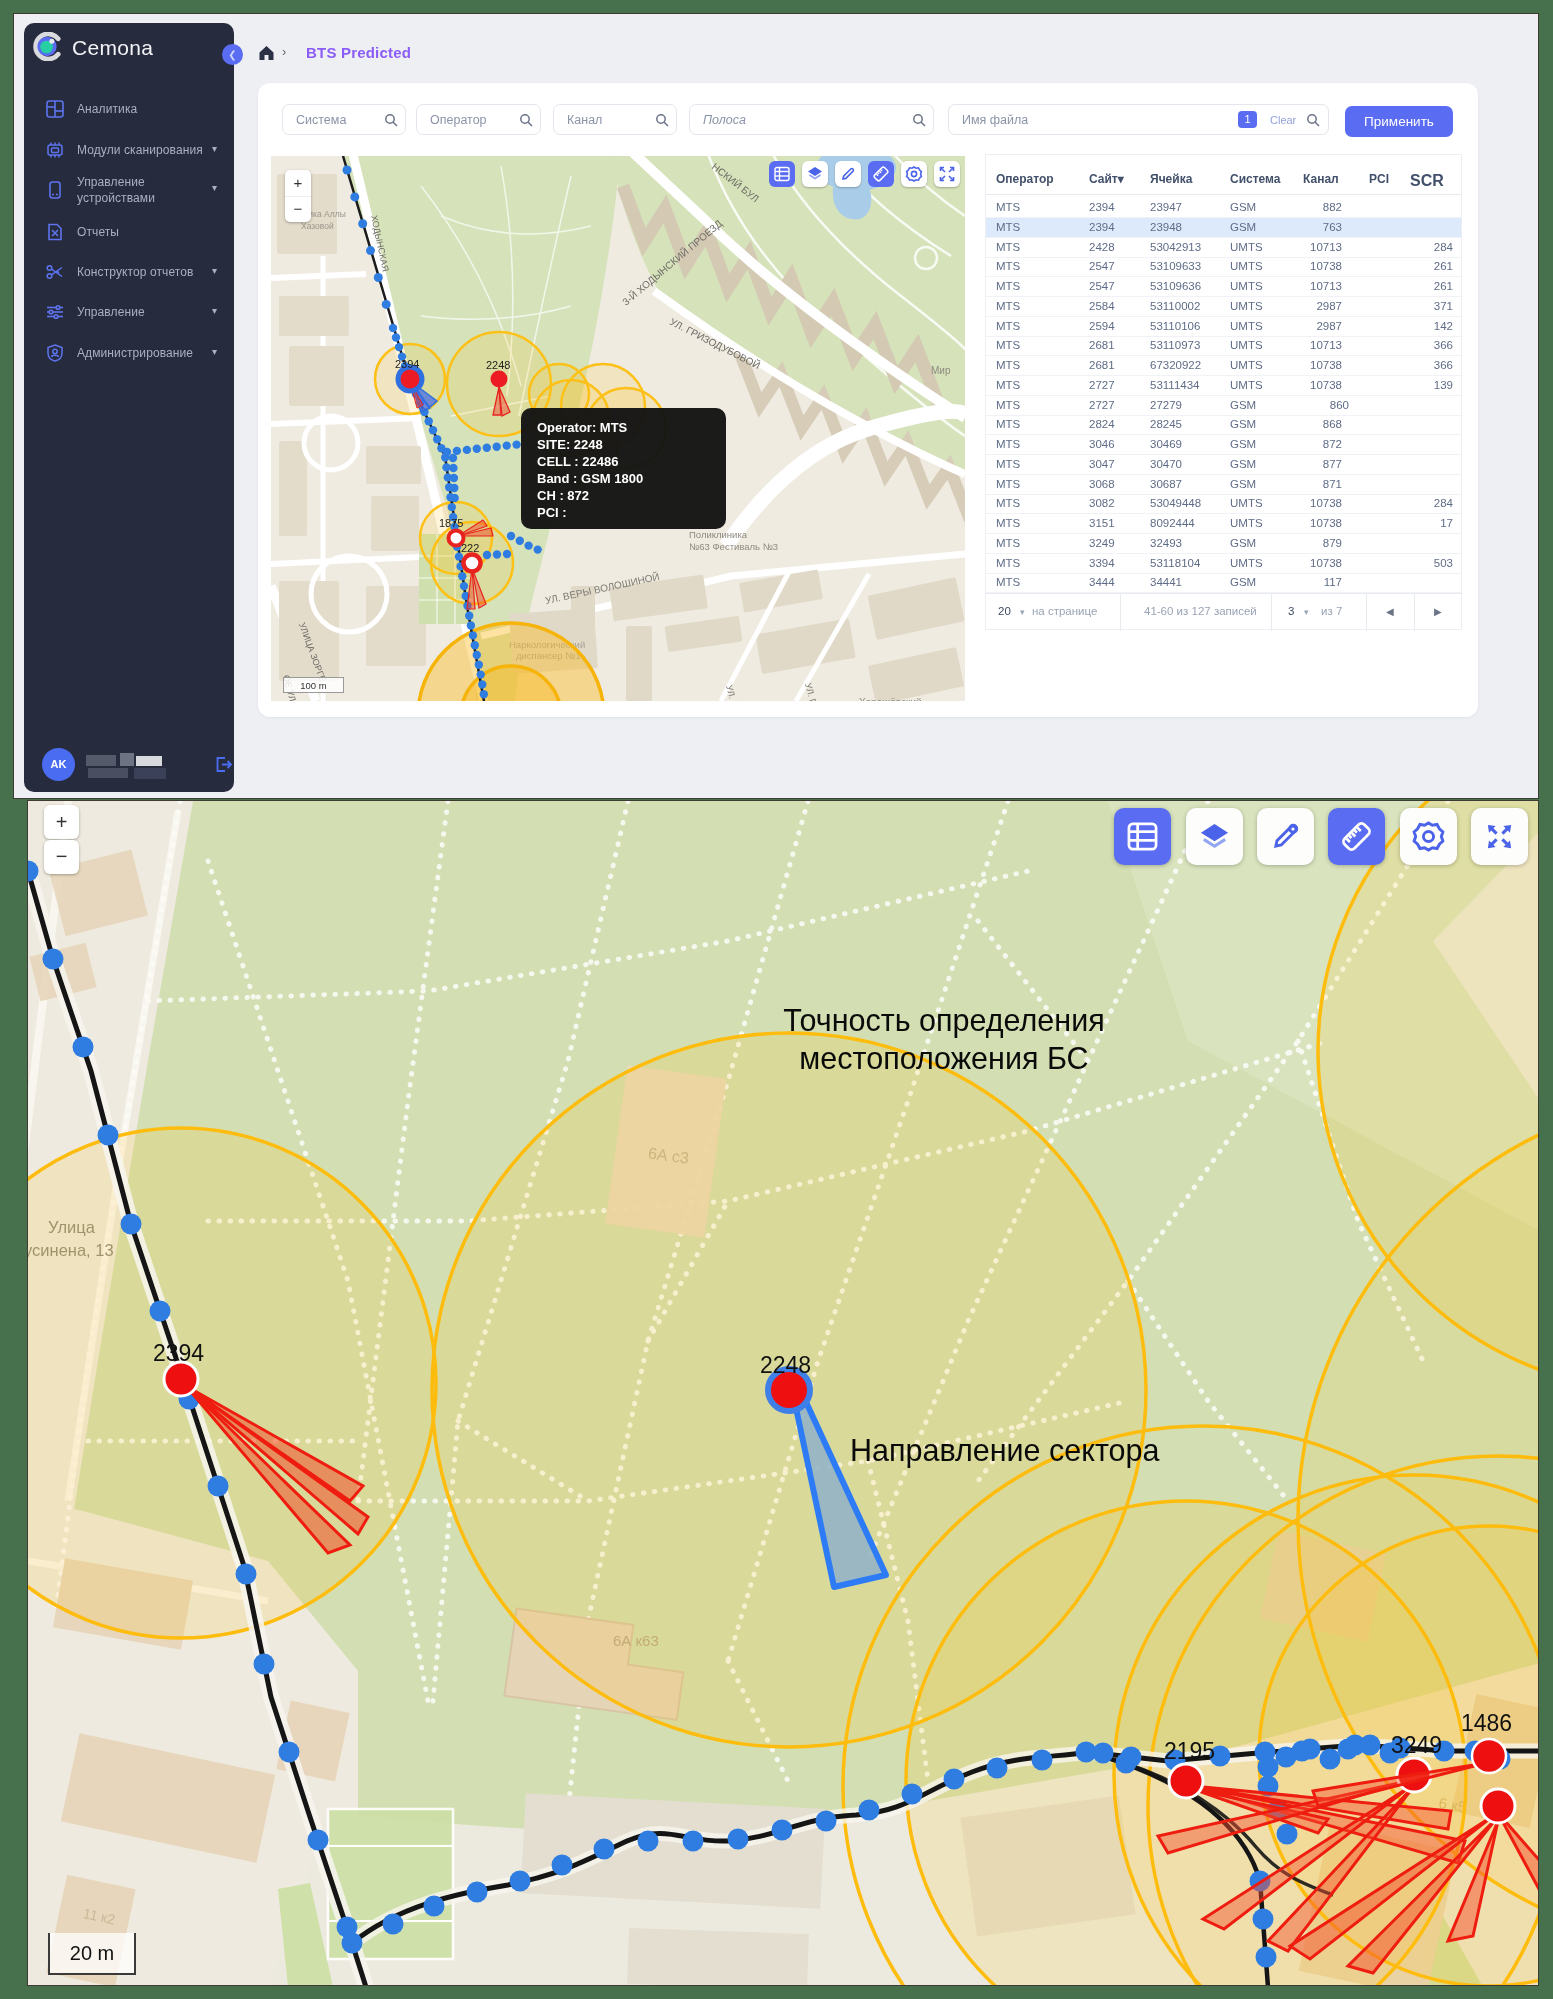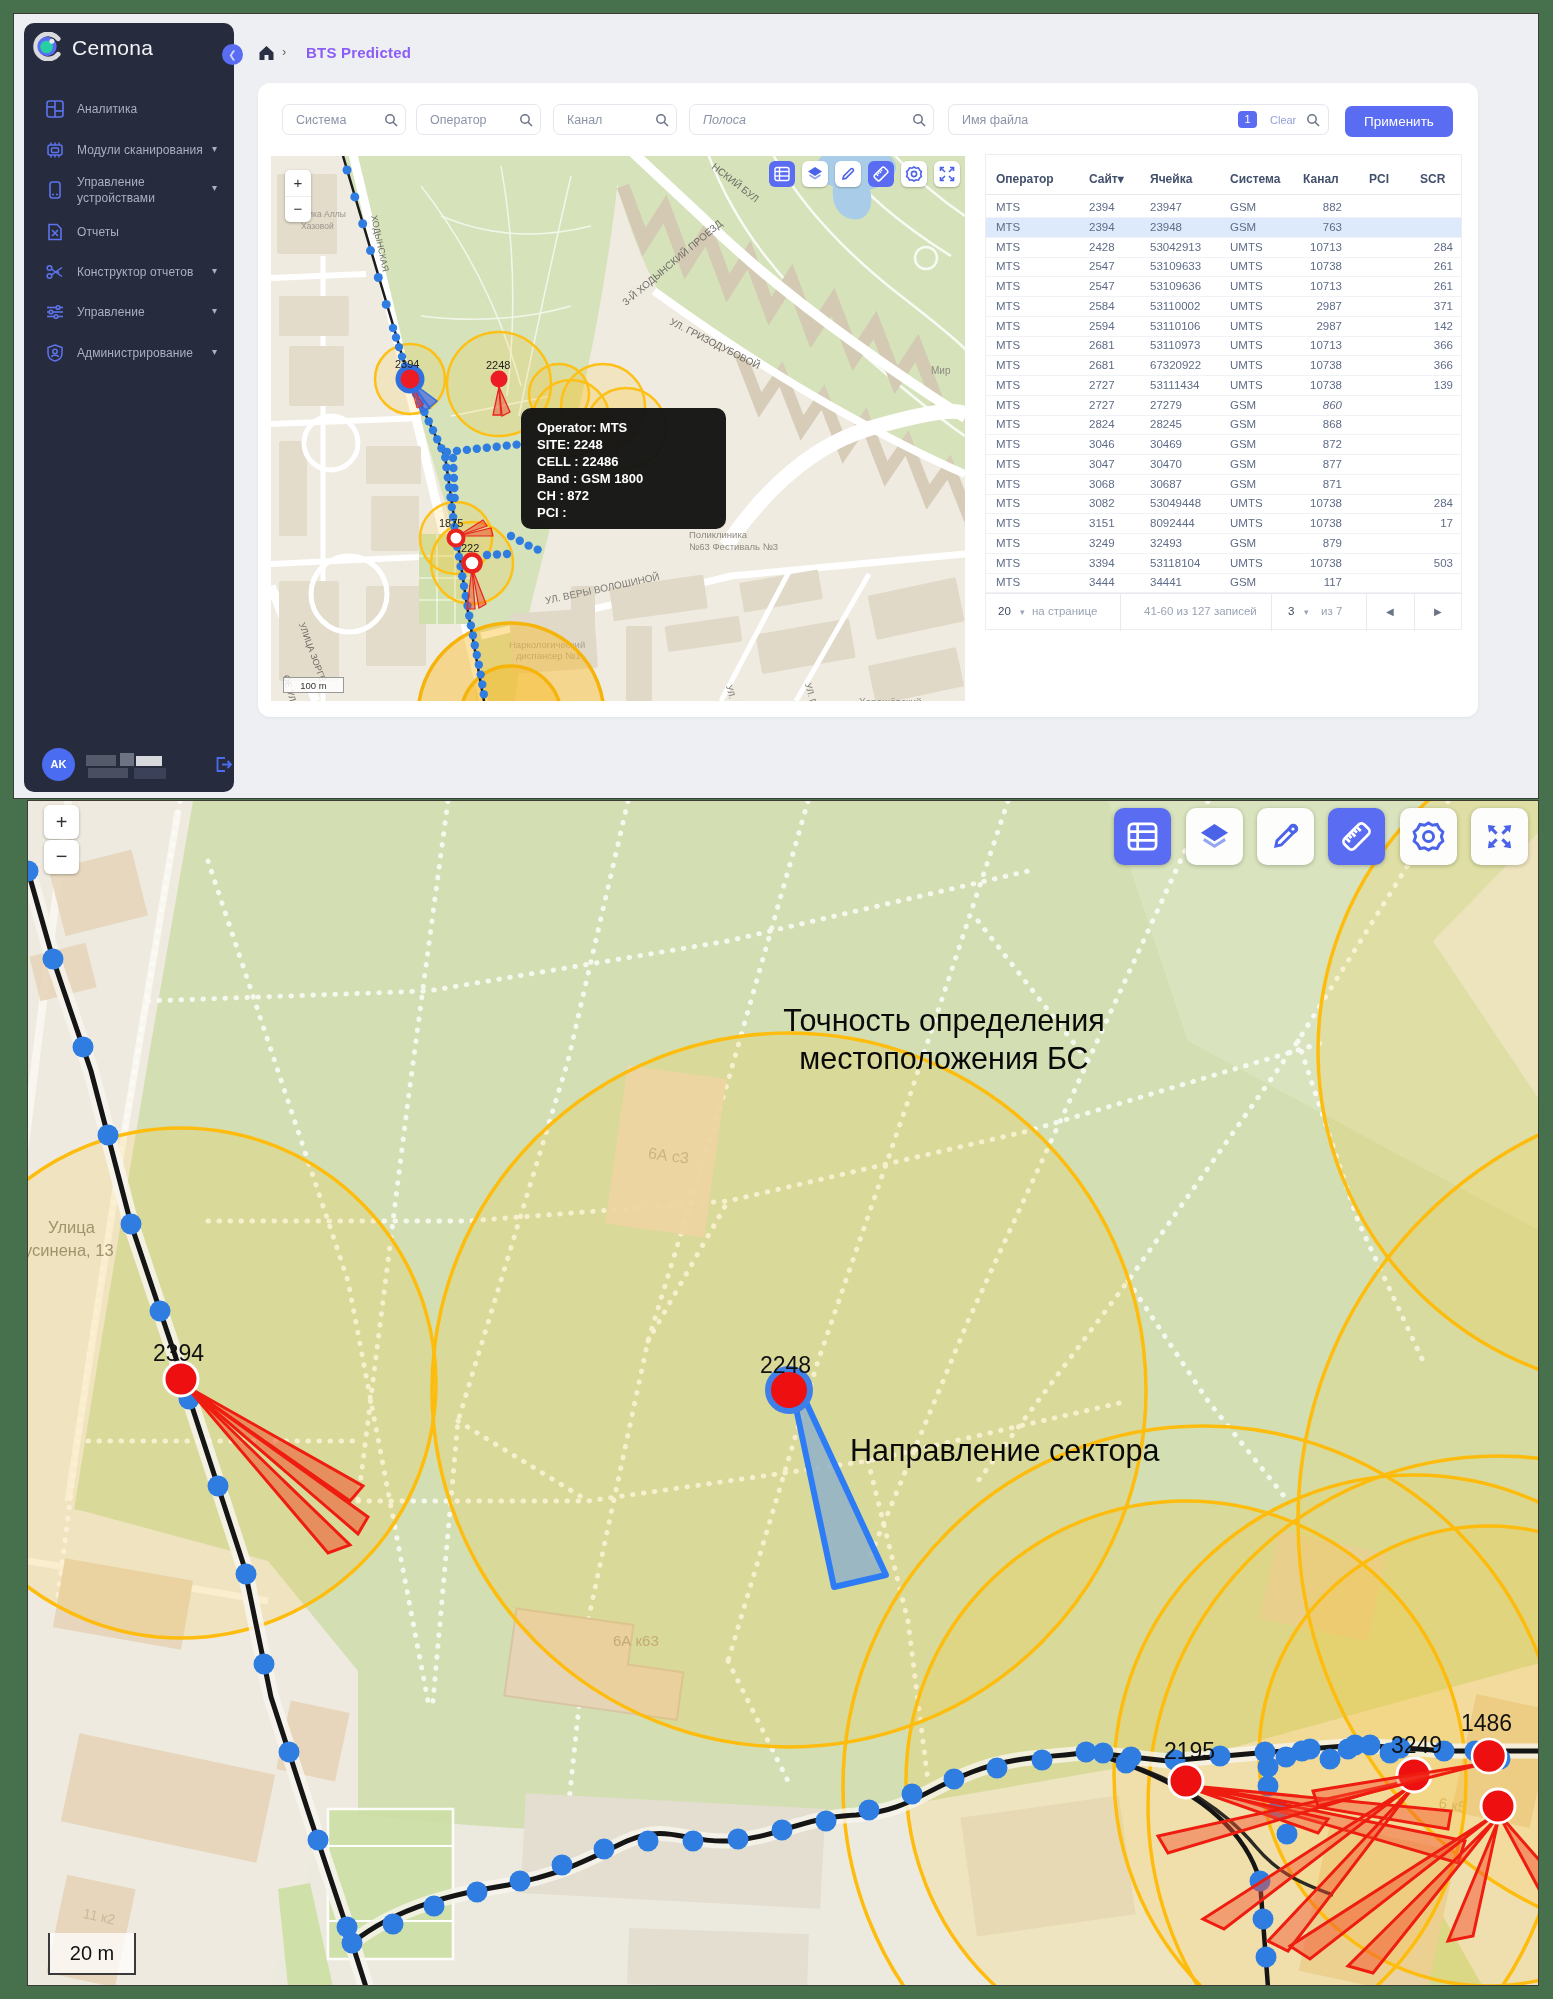--- a/index.html
+++ b/index.html
@@ -485,21 +485,21 @@
 </div>
 
     <div id="tbl">
     <div class="abs" style="left:0;top:0;width:475px;height:40px;border-bottom:1px solid #e7eaef;box-sizing:border-box;"></div>
     <div class="tc" style="left:10px;top:17px;font-weight:bold;color:#42506b;font-size:12px;">Оператор</div>
     <div class="tc" style="left:103px;top:17px;font-weight:bold;color:#42506b;font-size:12px;">Сайт▾</div>
     <div class="tc" style="left:164px;top:17px;font-weight:bold;color:#42506b;font-size:12px;">Ячейка</div>
     <div class="tc" style="left:244px;top:17px;font-weight:bold;color:#42506b;font-size:12px;">Система</div>
     <div class="tc" style="left:317px;top:17px;font-weight:bold;color:#42506b;font-size:12px;">Канал</div>
     <div class="tc" style="left:383px;top:17px;font-weight:bold;color:#42506b;font-size:12px;">PCI</div>
-    <div class="tc" style="left:434px;top:17px;font-weight:bold;color:#42506b;font-size:12px;">SCR</div>
+    <div class="tc" style="left:424px;top:17px;font-weight:bold;color:#42506b;font-size:16px;">SCR</div>
     <div class="trow" style="top:43.0px;">
           <div class="tc" style="left:10px;">MTS</div>
           <div class="tc" style="left:103px;">2394</div>
           <div class="tc" style="left:164px;">23947</div>
           <div class="tc" style="left:244px;">GSM</div>
           <div class="tc" style="right:119px;">882</div>
           <div class="tc" style="right:8px;"></div>
         </div>
     <div class="trow" style="top:62.8px;background:#dceafb;">
           <div class="tc" style="left:10px;">MTS</div>
@@ -571,21 +571,21 @@
           <div class="tc" style="left:164px;text-align:right;">53111434</div>
           <div class="tc" style="left:244px;">UMTS</div>
           <div class="tc" style="right:119px;">10738</div>
           <div class="tc" style="right:8px;">139</div>
         </div>
     <div class="trow" style="top:240.5px;">
           <div class="tc" style="left:10px;">MTS</div>
           <div class="tc" style="left:103px;">2727</div>
           <div class="tc" style="left:164px;">27279</div>
           <div class="tc" style="left:244px;">GSM</div>
-          <div class="tc" style="right:119px;font-style:italic;">860</div>
+          <div class="tc" style="right:112px;">860</div>
           <div class="tc" style="right:8px;"></div>
         </div>
     <div class="trow" style="top:260.2px;">
           <div class="tc" style="left:10px;">MTS</div>
           <div class="tc" style="left:103px;">2824</div>
           <div class="tc" style="left:164px;">28245</div>
           <div class="tc" style="left:244px;">GSM</div>
           <div class="tc" style="right:119px;">868</div>
           <div class="tc" style="right:8px;"></div>
         </div>

